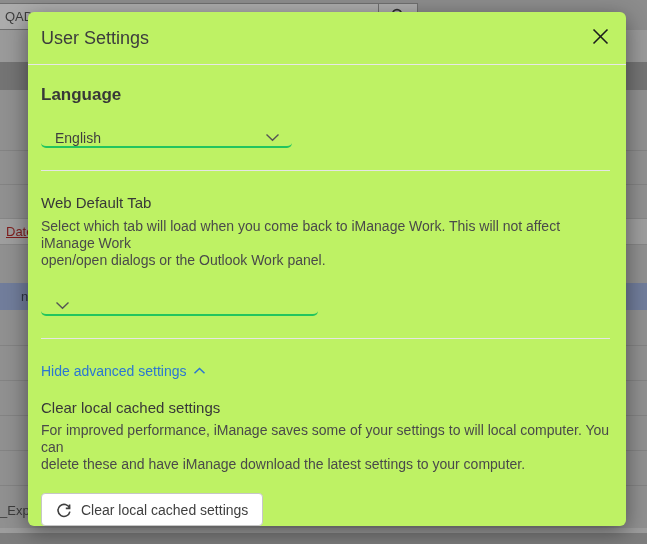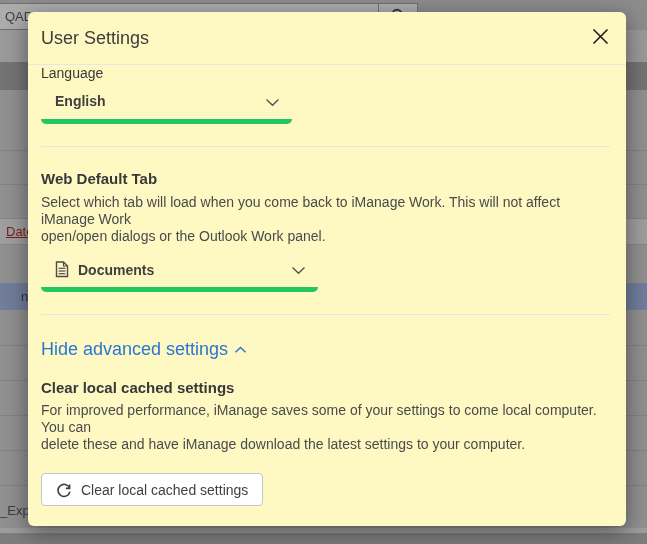--- a/index.html
+++ b/index.html
@@ -23,51 +23,51 @@
                 display:flex;align-items:center;box-sizing:border-box;}
   .bg-headerrow span{font-size:13px;color:#7f1d1d;padding-left:6px;text-decoration:underline;}
   .bg-selrow{left:0;top:283px;width:647px;height:27px;background:#717d9b;
              display:flex;align-items:center;}
   .bg-selrow span{font-size:13px;color:#2e3342;padding-left:21px;}
   .bg-exp{left:0;top:503px;font-size:13px;color:#3c3c3c;}
   .bg-bot1{left:0;top:528px;width:647px;height:5px;background:#9d9d9d;}
   .bg-bot2{left:0;top:533px;width:647px;height:11px;background:#7d7d7d;}
 
   
-  .modal{left:28px;top:12px;width:598px;height:514px;background:#fef9c3;
+  .modal{left:28px;top:12px;width:598px;height:514px;background:#bef264;
          border-radius:6px;box-shadow:0 6px 22px rgba(0,0,0,0.45);
          overflow:hidden;box-sizing:border-box;}
   .modal-header{height:52px;border-bottom:1px solid #e7e7e7;position:relative;
                 display:flex;align-items:center;padding-left:13px;}
   .modal-title{font-size:18px;color:#3d3d3d;}
   .close-btn{position:absolute;right:13px;top:13px;width:26px;height:26px;
              display:flex;align-items:center;justify-content:center;
              background:none;border:none;padding:0;cursor:pointer;}
   .modal-body{padding:0 16px 0 13px;}
 
-  .field-label{font-size:14px;font-weight:normal;color:#383838;}
-  .select{margin-top:12px;height:31px;display:flex;align-items:flex-start;
-          border-bottom:5px solid #22c55e;border-radius:0 0 5px 5px;
-          padding-left:14px;box-sizing:border-box;cursor:pointer;font-weight:bold;}
+  .field-label{margin-top:20px;font-size:17px;font-weight:bold;color:#383838;}
+  .select{margin-top:12px;height:31px;display:flex;align-items:flex-end;
+          border-bottom:2px solid #22c55e;border-radius:0 0 5px 5px;
+          padding-left:14px;box-sizing:border-box;cursor:pointer;}
   .select-value{font-size:14px;color:#3f3f3f;flex:1;display:flex;
                 align-items:center;gap:9px;}
   .select .chev{margin-right:12px;}
   .sel-lang{width:251px;}
   .sel-tab{width:277px;}
 
   .divider{margin-top:22px;height:1px;background:#e5e5e5;}
-  .section-heading{font-size:15px;font-weight:bold;color:#383838;}
+  .section-heading{font-size:15px;font-weight:normal;color:#383838;}
   .h-webtab{margin-top:23px;}
   .h-clear{margin-top:19px;}
   .para{font-size:14px;color:#4a4a4a;line-height:17px;}
   .p-webtab{margin-top:7px;}
   .p-clear{margin-top:6px;}
 
   .adv-link{margin-top:24px;display:inline-flex;align-items:center;gap:6px;
-            font-size:18px;color:#2b76d2;cursor:pointer;}
+            font-size:14px;color:#2b76d2;cursor:pointer;}
 
   .clear-btn{margin-top:20px;display:inline-flex;align-items:center;gap:9px;
              height:33px;padding:0 14px;background:#ffffff;
              border:1px solid #c6c6c6;border-radius:4px;cursor:pointer;
              font-family:"Liberation Sans",sans-serif;
              font-size:14px;color:#3f3f3f;}
 </style>
 </head>
 <body>
 
@@ -134,53 +134,41 @@
 
       <div class="divider"></div>
 
       <div class="section-heading h-webtab">Web Default Tab</div>
       <div class="para p-webtab">
         <div>Select which tab will load when you come back to iManage Work. This will not affect iManage Work</div>
         <div>open/open dialogs or the Outlook Work panel.</div>
       </div>
 
       <div class="select sel-tab" style="margin-top:16px;">
-        <span class="select-value">
-          <span style="display:flex;">
-            <svg width="14" height="17" viewBox="0 0 14 17">
-              <path d="M1.5 1 H8.5 L12.5 5 V15.5 H1.5 Z" fill="none" stroke="#4a4a4a" stroke-width="1.4"></path>
-              <path d="M8.5 1 V5 H12.5" fill="none" stroke="#4a4a4a" stroke-width="1.2"></path>
-              <line x1="3.6" y1="7.3" x2="10.4" y2="7.3" stroke="#4a4a4a" stroke-width="1.2"></line>
-              <line x1="3.6" y1="10" x2="10.4" y2="10" stroke="#4a4a4a" stroke-width="1.2"></line>
-              <line x1="3.6" y1="12.7" x2="10.4" y2="12.7" stroke="#4a4a4a" stroke-width="1.2"></line>
-            </svg>
-          </span>
-          <span>Documents</span>
-        </span>
         <span class="chev">
           <svg width="15" height="9" viewBox="0 0 15 9">
             <polyline points="1.5,1.5 7.5,7.2 13.5,1.5" fill="none" stroke="#555555" stroke-width="1.4"></polyline>
           </svg>
         </span>
       </div>
 
       <div class="divider"></div>
 
       <div class="adv-link">
         <span>Hide advanced settings</span>
         <span style="display:flex;">
           <svg width="13" height="8" viewBox="0 0 13 8">
             <polyline points="1.5,6.3 6.5,1.5 11.5,6.3" fill="none" stroke="#2b76d2" stroke-width="1.5"></polyline>
           </svg>
         </span>
       </div>
 
       <div class="section-heading h-clear">Clear local cached settings</div>
       <div class="para p-clear">
-        <div>For improved performance, iManage saves some of your settings to come local computer. You can</div>
+        <div>For improved performance, iManage saves some of your settings to will local computer. You can</div>
         <div>delete these and have iManage download the latest settings to your computer.</div>
       </div>
 
       <button class="clear-btn">
         <span style="display:flex;">
           <svg width="16" height="16" viewBox="0 0 16 16">
             <path d="M13.6 6.2 A6 6 0 1 0 13.9 9.6" fill="none" stroke="#3f3f3f" stroke-width="1.6"></path>
             <path d="M13.6 2.6 V6.4 H9.8" fill="none" stroke="#3f3f3f" stroke-width="1.6"></path>
           </svg>
         </span>

